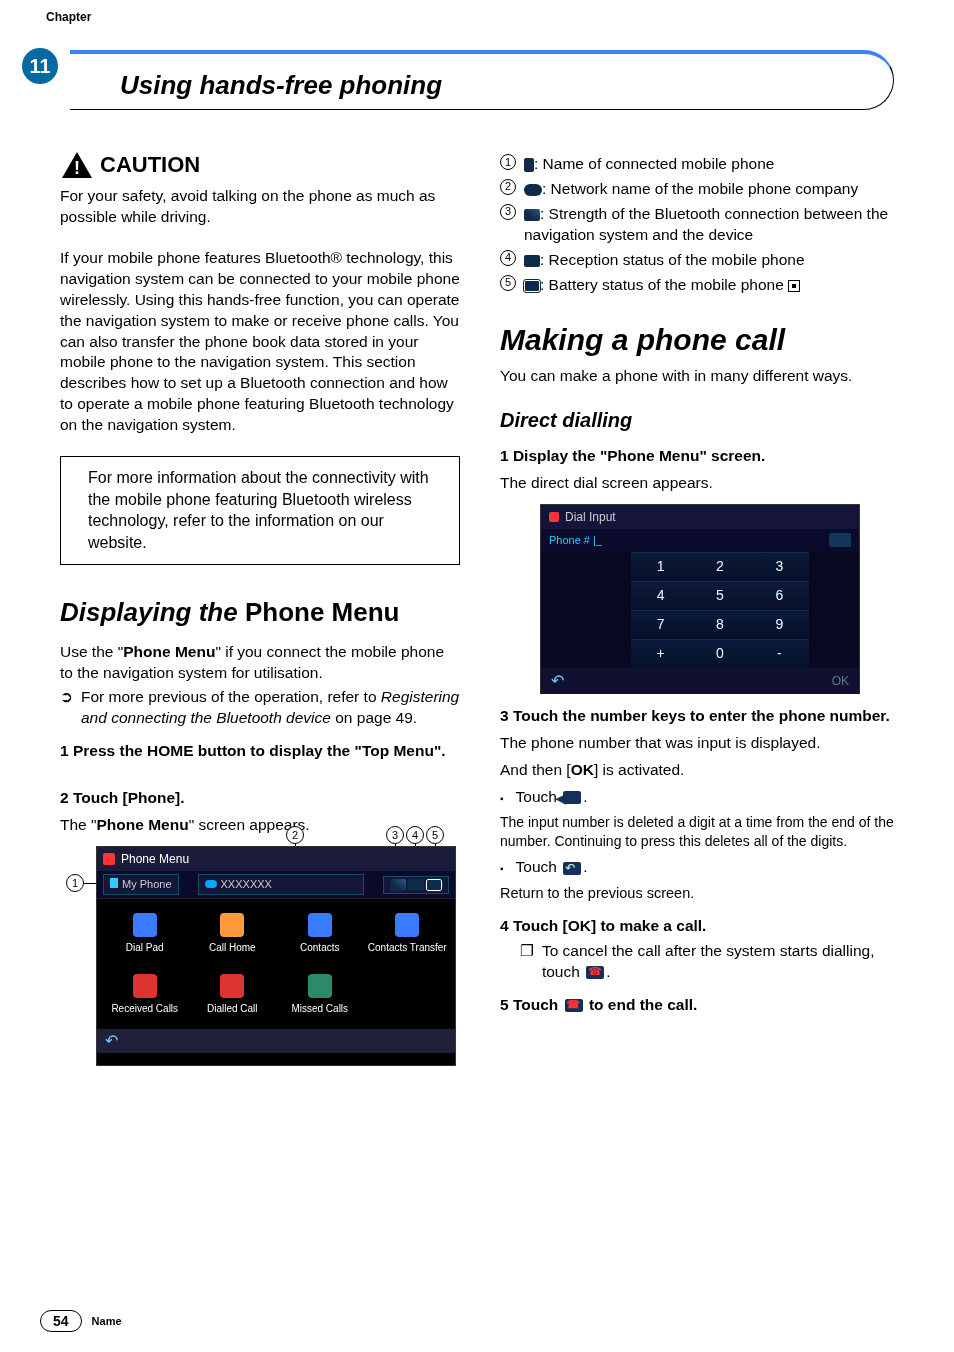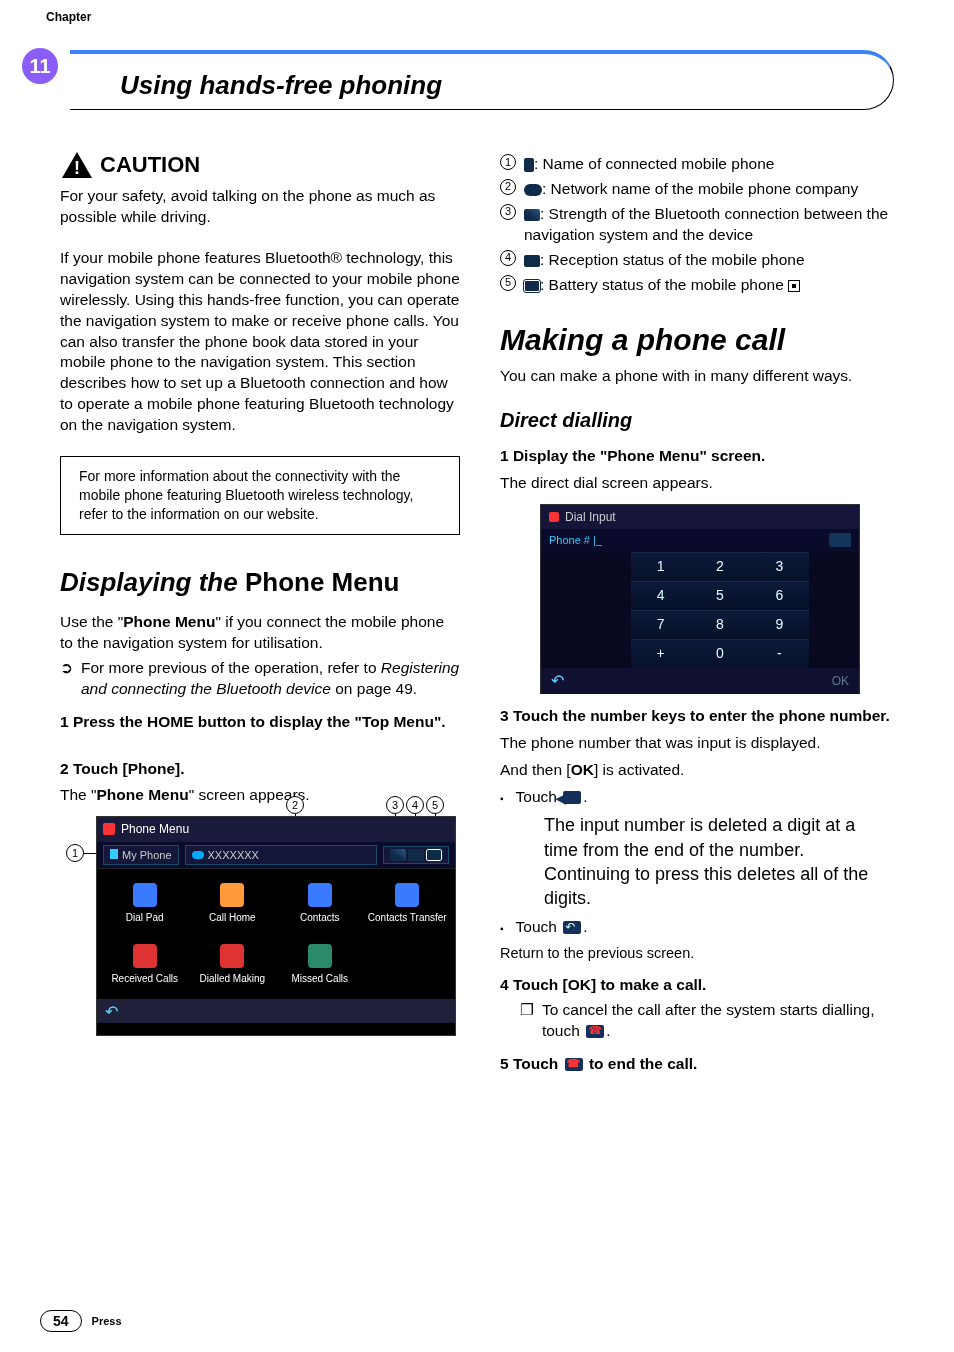--- a/index.html
+++ b/index.html
@@ -8,38 +8,38 @@
     width: 954px;
     height: 1352px;
     background: #fff;
     position: relative;
     color: #000;
   }
   .page { padding: 30px 60px 30px 60px; position:relative; height:100%; }
   .top-chapter { font-size: 12px; font-weight: bold; position:absolute; top:10px; left:46px;}
   .chapter-bar { display:flex; align-items:center; margin-top: 20px; margin-bottom: 30px; }
   .chapter-badge {
-    background:#8b5cf6; color:#fff; border-radius:50%; width:36px; height:36px;
+    background:#0369a1; color:#fff; border-radius:50%; width:36px; height:36px;
     display:flex; align-items:center; justify-content:center; font-weight:bold; font-size:20px;
     position:absolute; left:22px; top:48px;
   }
   .chapter-title {
     font-size: 26px; font-weight: bold; font-style: italic;
     border-top:4px solid #3b82f6; border-bottom:1px solid #000;
     border-right:1px solid #000; border-radius: 0 30px 30px 0;
     padding: 16px 20px 8px 50px; margin-left: 10px; flex:1;
   }
   .columns { display:flex; gap:40px; margin-top: 40px; }
   .col { flex:1; font-size:15.5px; line-height:1.35; }
   .caution-row { display:flex; align-items:flex-end; gap:6px; font-size:22px; font-weight:bold; }
   .warn-triangle { width:34px; height:30px; }
   .warn-triangle svg { width:100%; height:100%; }
   .para { margin-top:6px; }
   .space { height:14px; }
-  .info-box { border:1px solid #000; padding:10px 18px; margin-top:20px; font-size:14px; line-height:1.35;}
+  .info-box { border:1px solid #000; padding:10px 27px; margin-top:20px; font-size:16px; line-height:1.35;}
   .h2 { font-size:26px; font-weight:bold; font-style:italic; margin-top:30px; margin-bottom:12px;}
   .h2b { font-size:30px; font-weight:bold; font-style:italic; margin-top:24px; margin-bottom:6px;}
   .h3 { font-size:20px; font-weight:bold; font-style:italic; margin-top:20px; margin-bottom:6px;}
   .step-head { font-weight:bold; margin-top:12px; }
   .bul { display:flex; gap:8px; margin-top:4px; align-items:flex-start;}
   .bul .mark { flex:0 0 auto; }
   .bul .txt { flex:1; }
   .circ-num { display:inline-flex; align-items:center; justify-content:center;
     width:16px; height:16px; border:1px solid #000; border-radius:50%; font-size:11px; line-height:1;}
   .small-ic { display:inline-block; width:16px; height:12px; background:#102a4a; vertical-align:middle; border-radius:2px;}
@@ -48,21 +48,21 @@
   .small-ic.batt { background:#102a4a; border:1px solid #fff; outline:1px solid #102a4a;}
   .endmark { display:inline-block; width:12px; height:12px; border:1px solid #000; vertical-align:middle; margin-left:4px; position:relative;}
   .endmark::after{content:"";position:absolute;inset:3px;background:#000;}
   .italic { font-style: italic; }
   .phone-menu-img {
     margin-top:10px;
     width:360px; height:220px; background:#000; color:#ccc; font-size:12px;
     position:relative; border:1px solid #333;
   }
   .pm-header { background:#1a1a3a; color:#fff; padding:4px 6px; font-size:12px; display:flex; align-items:center; gap:6px;}
-  .pm-row { display:flex; align-items:center; gap:6px; padding:3px 6px; background:#0a0a2a; border-bottom:1px solid #222;}
+  .pm-row { display:flex; align-items:center; gap:19px; padding:3px 6px; background:#0a0a2a; border-bottom:1px solid #222;}
   .pm-cell { background:#14163a; padding:2px 6px; border:1px solid #1a4a6a; font-size:11px;}
   .pm-grid { display:grid; grid-template-columns: repeat(4,1fr); gap:4px; padding:6px; height:130px;}
   .pm-item { display:flex; flex-direction:column; align-items:center; justify-content:center; gap:4px; font-size:10px; color:#fff;}
   .pm-ic { width:24px; height:24px; border-radius:4px;}
   .pm-foot { background:#20203a; height:24px; display:flex; align-items:center; padding:0 8px;}
   .dial-input-img {
     margin:10px 0 12px 40px;
     width:320px; height:190px; background:#0a0a24; color:#ccc; font-size:12px;
     border:1px solid #333; position:relative;
   }
@@ -174,21 +174,21 @@
             <div class="pm-item">
                 <span class="pm-ic" style="background:#3a7aff;"></span>
                 <span>Contacts Transfer</span>
               </div>
             <div class="pm-item">
                 <span class="pm-ic" style="background:#d33;"></span>
                 <span>Received Calls</span>
               </div>
             <div class="pm-item">
                 <span class="pm-ic" style="background:#d33;"></span>
-                <span>Dialled Making</span>
+                <span>Dialled Call</span>
               </div>
             <div class="pm-item">
                 <span class="pm-ic" style="background:#2a8a6a;"></span>
                 <span>Missed Calls</span>
               </div>
             <div class="pm-item"></div>
           </div>
           <div class="pm-foot">
               <span class="back-glyph">↶</span>
             </div>
@@ -263,35 +263,35 @@
       </div>
 
       <div class="step-head">3    Touch the number keys to enter the phone number.</div>
       <div class="para">The phone number that was input is displayed.</div>
       <div class="para">
         <span>And then [</span><b>OK</b><span>] is activated.</span>
       </div>
       <div class="para sq-bullet">
         <span>Touch </span><span class="ic-inline ic-del"></span><span>.</span>
       </div>
-      <div class="para" style="font-size:18px;margin-left:44px;">The input number is deleted a digit at a time from the end of the number. Continuing to press this deletes all of the digits.</div>
+      <div class="para" style="font-size:14px;">The input number is deleted a digit at a time from the end of the number. Continuing to press this deletes all of the digits.</div>
       <div class="para sq-bullet">
         <span>Touch </span><span class="ic-inline ic-back"></span><span>.</span>
       </div>
       <div class="para" style="font-size:14.5px;">Return to the previous screen.</div>
 
       <div class="step-head">4    Touch [OK] to make a call.</div>
       <div class="bul" style="padding-left:20px;">
         <span class="mark">❐</span>
         <span class="txt"><span>To cancel the call after the system starts dialling, touch </span><span class="ic-inline ic-hang"></span><span>.</span></span>
       </div>
 
       <div class="step-head">
         <span>5    Touch </span><span class="ic-inline ic-hang"></span><span> to end the call.</span>
       </div>
     </div>
   </div>
 
   <div class="footer">
     <span class="page-num">54</span>
-    <span class="engb">Press</span>
+    <span class="engb">Name</span>
   </div>
 </div>
 
 </body></html>

